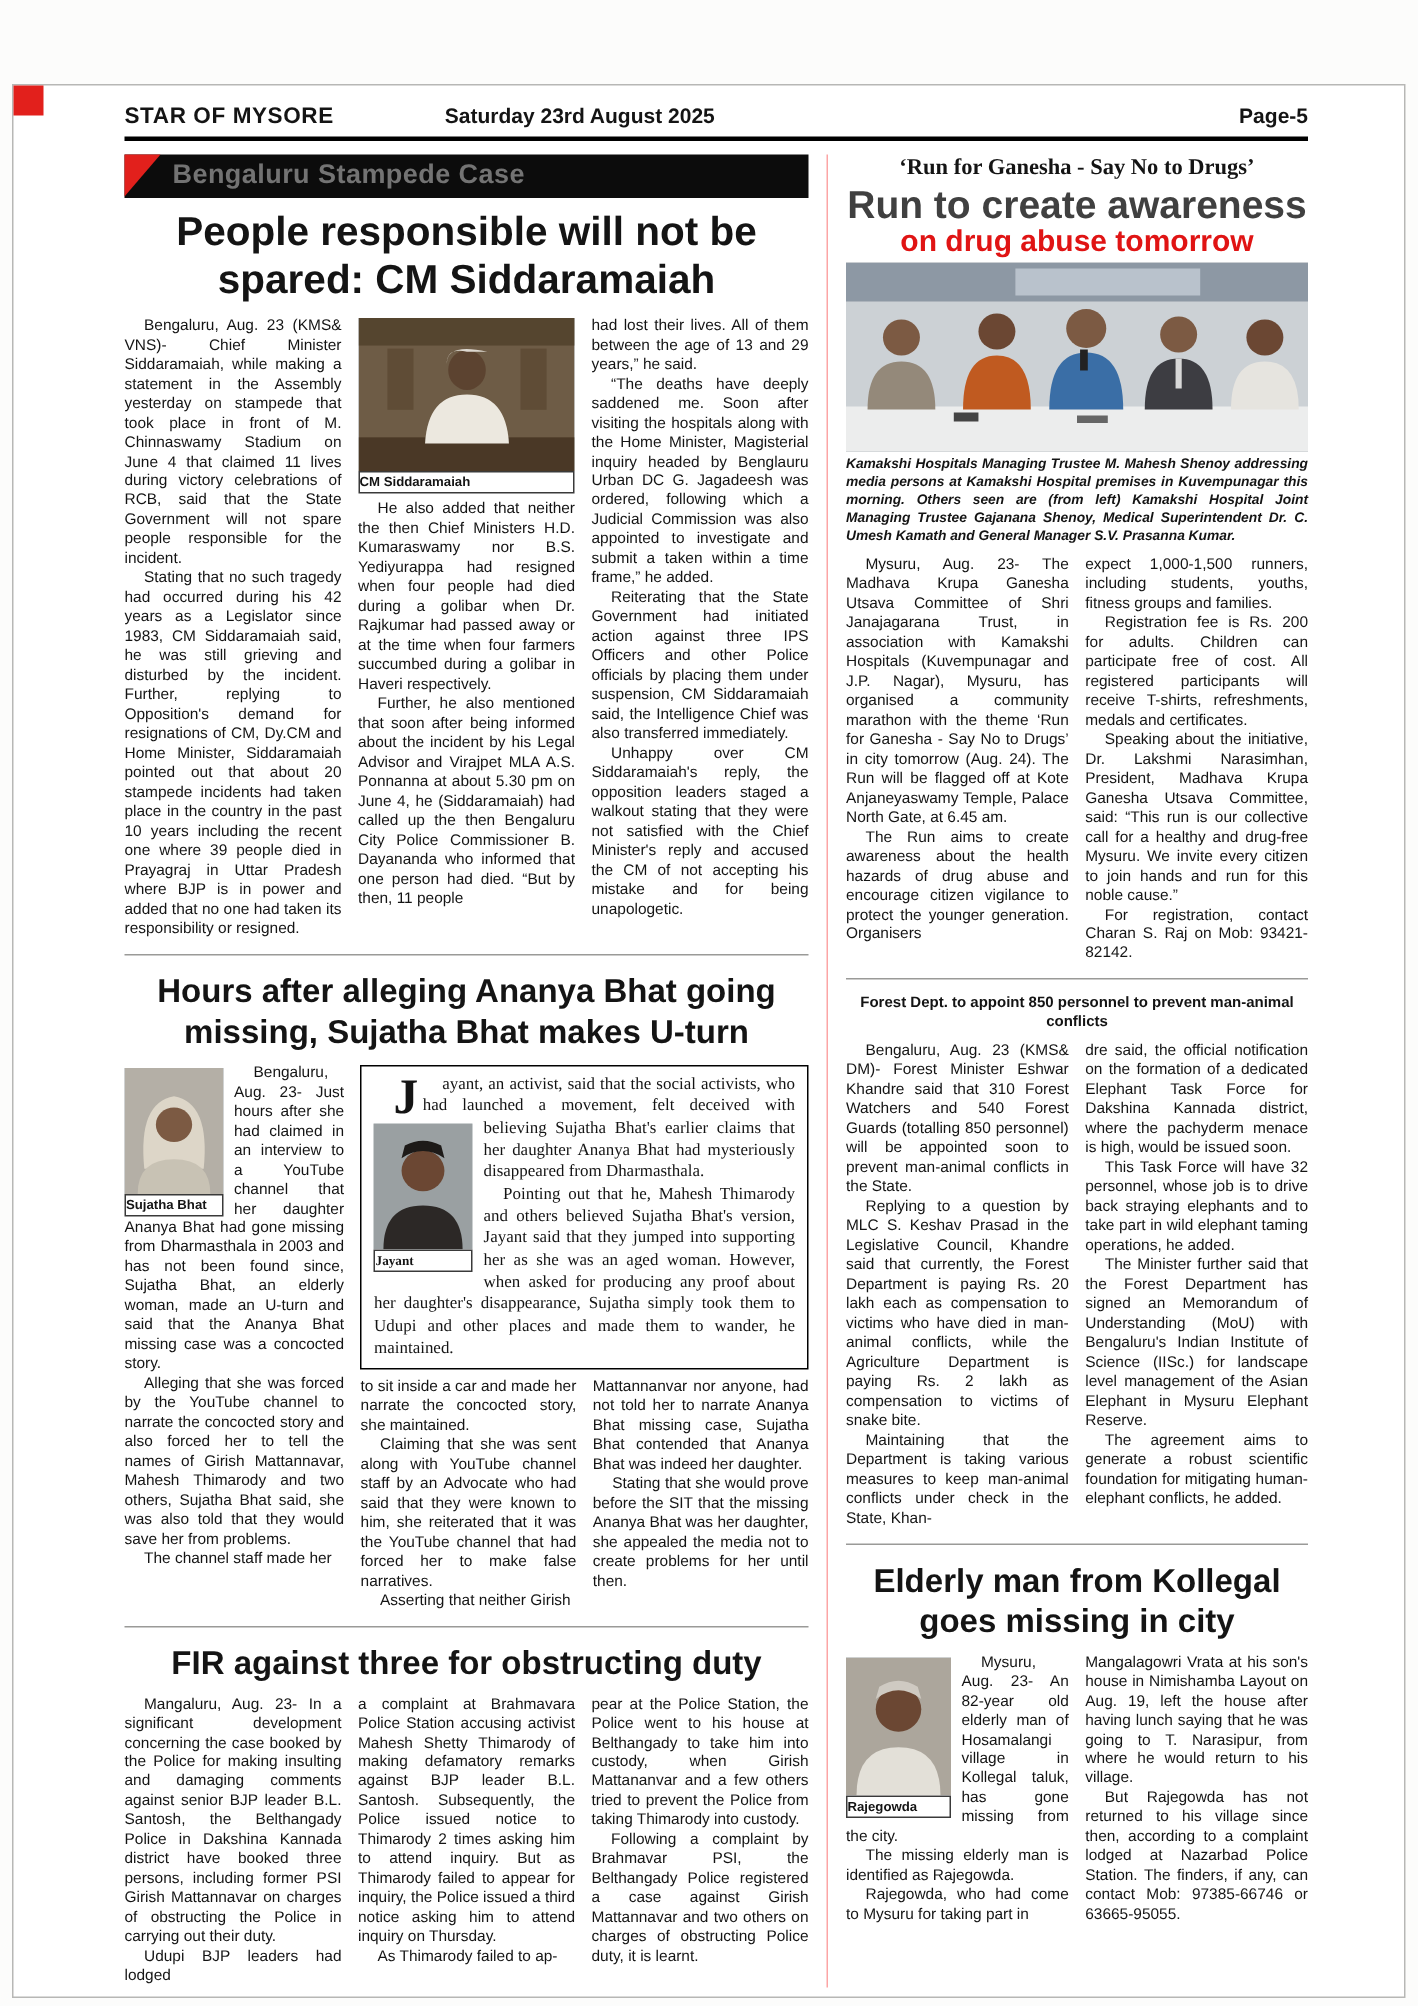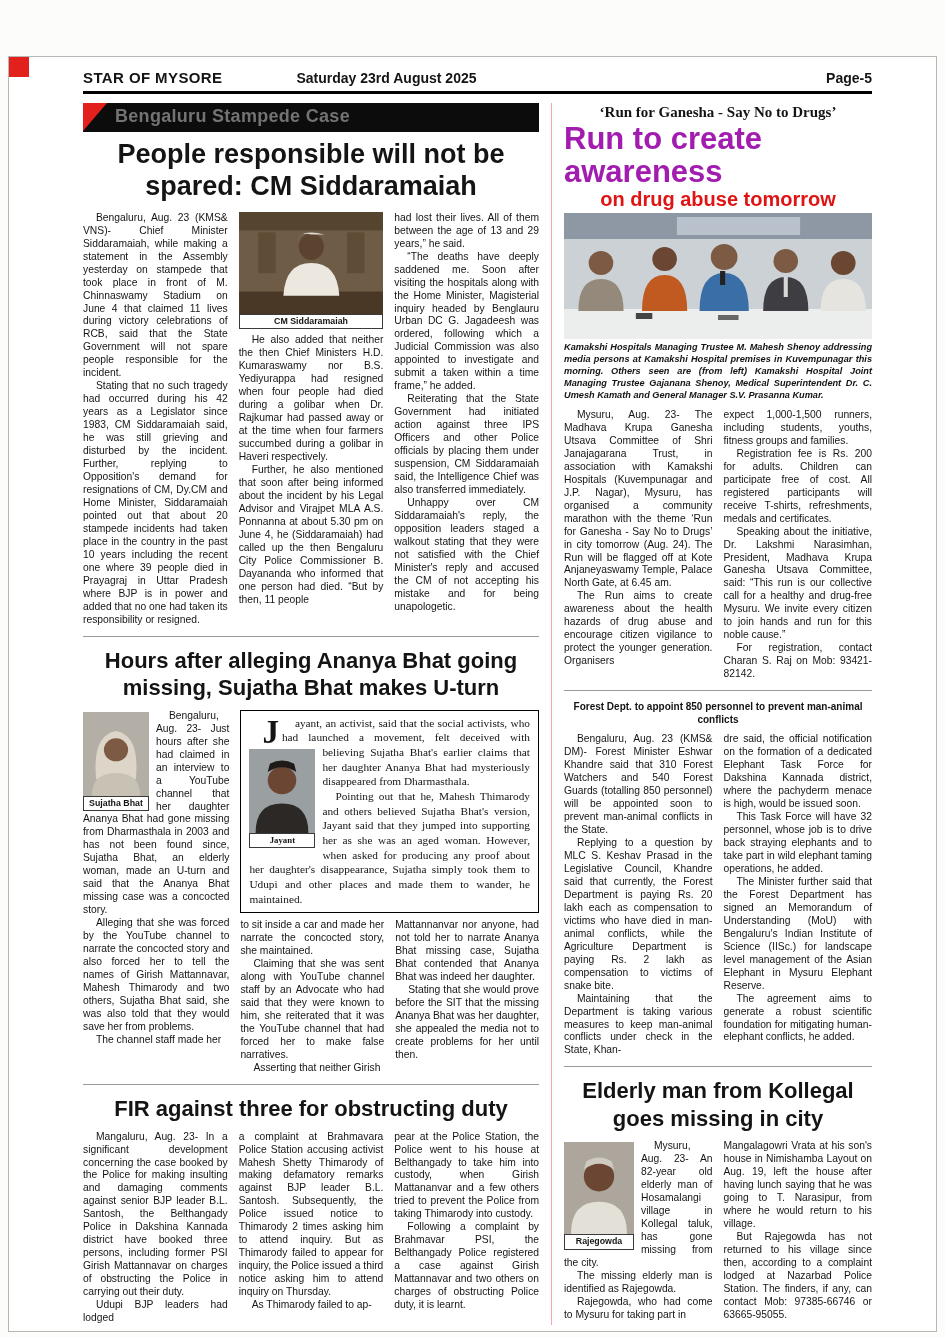--- a/index.html
+++ b/index.html
@@ -36,34 +36,34 @@
   .headline-xl { font-size:27px; line-height:1.18; text-align:center; margin:7px 4px 9px; font-weight:bold; }
   .headline-lg { font-size:22px; line-height:1.25; text-align:center; margin:5px 2px 8px; font-weight:bold; }
   .headline-md { font-size:10px; line-height:1.3; text-align:center; margin:4px 0 7px; font-weight:bold; }
 
   .sect { border-top:1px solid #9a9a98; margin-top:9px; padding-top:5px; }
 
   
   .photo { display:block; background:#aab0b2; overflow:hidden; }
   .photo svg { display:block; width:100%; height:100%; }
   .figcap { display:block; border:1px solid #3a3a3a; background:#fff; font-size:8.8px;
-            font-weight:bold; text-align:center; padding:1px 0 2px; text-indent:0; line-height:1.2; }
+            font-weight:bold; padding:1px 0 2px; text-indent:0; line-height:1.2; }
   .cm-figure { width:100%; margin:0 0 5px; }
   .cm-figure .photo { height:102px; }
   .press-figure { width:100%; margin:2px 0 3px; }
   .press-figure .photo { height:126px; }
   .float-fig { display:block; float:left; width:66px; margin:2px 7px 2px 0; }
   .float-fig .photo { display:block; height:84px; }
   .raj-fig { width:70px; }
   .raj-fig .photo { height:92px; }
 
   
   .g-kicker { font-family:"Liberation Serif", serif; font-size:15px; font-weight:bold;
               text-align:center; margin-top:1px; }
-  .g-head1 { color:#a21caf; font-size:31px; font-weight:bold; text-align:left; line-height:1.05; margin-top:2px; }
+  .g-head1 { color:#404040; font-size:26px; font-weight:bold; text-align:center; line-height:1.05; margin-top:2px; }
   .g-head2 { color:#e01414; font-size:20px; font-weight:bold; text-align:center; line-height:1.1; margin-bottom:3px; }
   .g-caption { font-size:9.2px; font-weight:bold; font-style:italic; text-align:justify;
                line-height:1.3; margin:2px 0 7px; }
 
   
   .jayant-box { border:1.5px solid #000; padding:5px 8px 6px; font-family:"Liberation Serif", serif; }
   .jayant-box p.body { font-size:11.3px; line-height:1.3; font-family:"Liberation Serif", serif; }
   .dropcap { float:left; font-size:33px; line-height:.85; padding:2px 3px 0 0; font-weight:bold; }
   .jayant-box .float-fig { clear:left; margin-top:3px; }
   .ananya-right { flex:2.04; min-width:0; }

